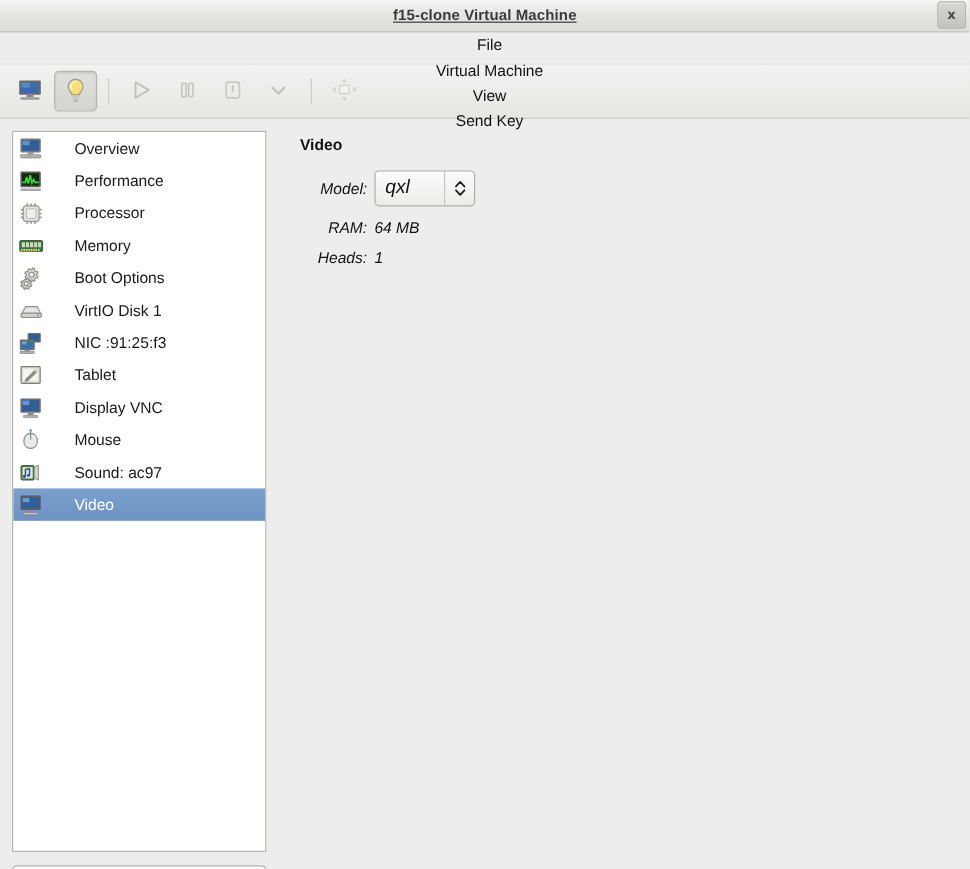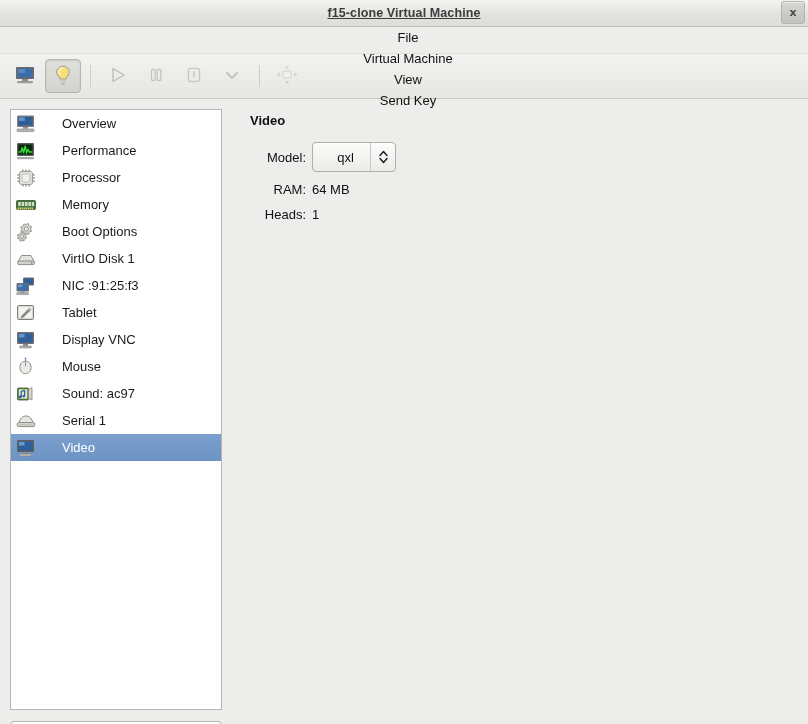--- a/index.html
+++ b/index.html
@@ -170,20 +170,21 @@
     font-weight: bold;
     color: #111;
     margin-bottom: 14px;
   }
   .field-grid {
     display: grid;
     grid-template-columns: 56px auto;
     row-gap: 10px;
     column-gap: 6px;
     align-items: center;
+    font-style: italic;
   }
   .field-label {
     text-align: right;
     font-size: 13px;
     color: #111;
   }
   .field-value {
     font-size: 13px;
     color: #111;
   }
@@ -195,23 +196,22 @@
     border-radius: 4px;
     display: flex;
     align-items: center;
     box-shadow: inset 0 1px 0 #fff;
     cursor: pointer;
     box-sizing: border-box;
   }
   .combo-text {
     flex: 1;
     padding-left: 8px;
-    font-size: 13px;
+    font-size: 16px;
     color: #111;
-    text-align: center;
   }
   .combo-arrows {
     width: 24px;
     height: 100%;
     border-left: 1px solid #c7c7c3;
     display: flex;
     flex-direction: column;
     align-items: center;
     justify-content: center;
     line-height: .75;
@@ -480,38 +480,20 @@
             <path d="M9.6 6.4 L9.6 12.2" stroke="#2e5c9a" stroke-width="1.3"></path>
             <path d="M9.6 6.4 L6.2 7.4 L6.2 12.9" stroke="#2e5c9a" stroke-width="1.3" fill="none"></path>
             <circle cx="5.2" cy="13" r="1.4" fill="#2e5c9a"></circle>
             <circle cx="8.7" cy="12.3" r="1.2" fill="#2e5c9a"></circle>
             <path d="M13.5 5.5 L17 3.5 L17 16 L13.5 14.5 Z" fill="#d4d4cd" stroke="#8a8a84" stroke-width=".8"></path>
           </svg>
         </span>
         <span class="hw-label">Sound: ac97</span>
       </div>
 
-      <div class="hw-row">
-        <span class="hw-icon">
-          <svg width="22" height="20" viewBox="0 0 22 20">
-            <path d="M4 12 C5 7.5 7.5 5 11 5 C14.5 5 17 7.5 18 12 Z" fill="#e6e6e2" stroke="#8a8a85" stroke-width="1"></path>
-            <rect x="2.2" y="11.6" width="17.6" height="4" rx="1.6" fill="#dcdcd6" stroke="#8a8a85" stroke-width="1"></rect>
-            <g stroke="#9a9a94" stroke-width=".8">
-              <line x1="5" y1="13" x2="5" y2="14.4"></line>
-                <line x1="7" y1="13" x2="7" y2="14.4"></line>
-              <line x1="9" y1="13" x2="9" y2="14.4"></line>
-                <line x1="11" y1="13" x2="11" y2="14.4"></line>
-              <line x1="13" y1="13" x2="13" y2="14.4"></line>
-                <line x1="15" y1="13" x2="15" y2="14.4"></line>
-              <line x1="17" y1="13" x2="17" y2="14.4"></line>
-            </g>
-          </svg>
-        </span>
-        <span class="hw-label">Serial 1</span>
-      </div>
 
       <div class="hw-row selected">
         <span class="hw-icon">
           <svg width="22" height="20" viewBox="0 0 22 20">
             <rect x="2" y="2" width="17" height="12" rx="1" fill="#5f5f5f"></rect>
             <rect x="3.4" y="3.4" width="14.2" height="9.2" fill="#2f5e99"></rect>
             <rect x="3.9" y="3.9" width="5.6" height="3.6" fill="#74a4da" opacity=".85"></rect>
             <rect x="8" y="14" width="5" height="2" fill="#8e8e8e"></rect>
             <rect x="4.5" y="16" width="12" height="2" rx=".8" fill="#c2c2c2" stroke="#7a7a7a" stroke-width=".5"></rect>
           </svg>

